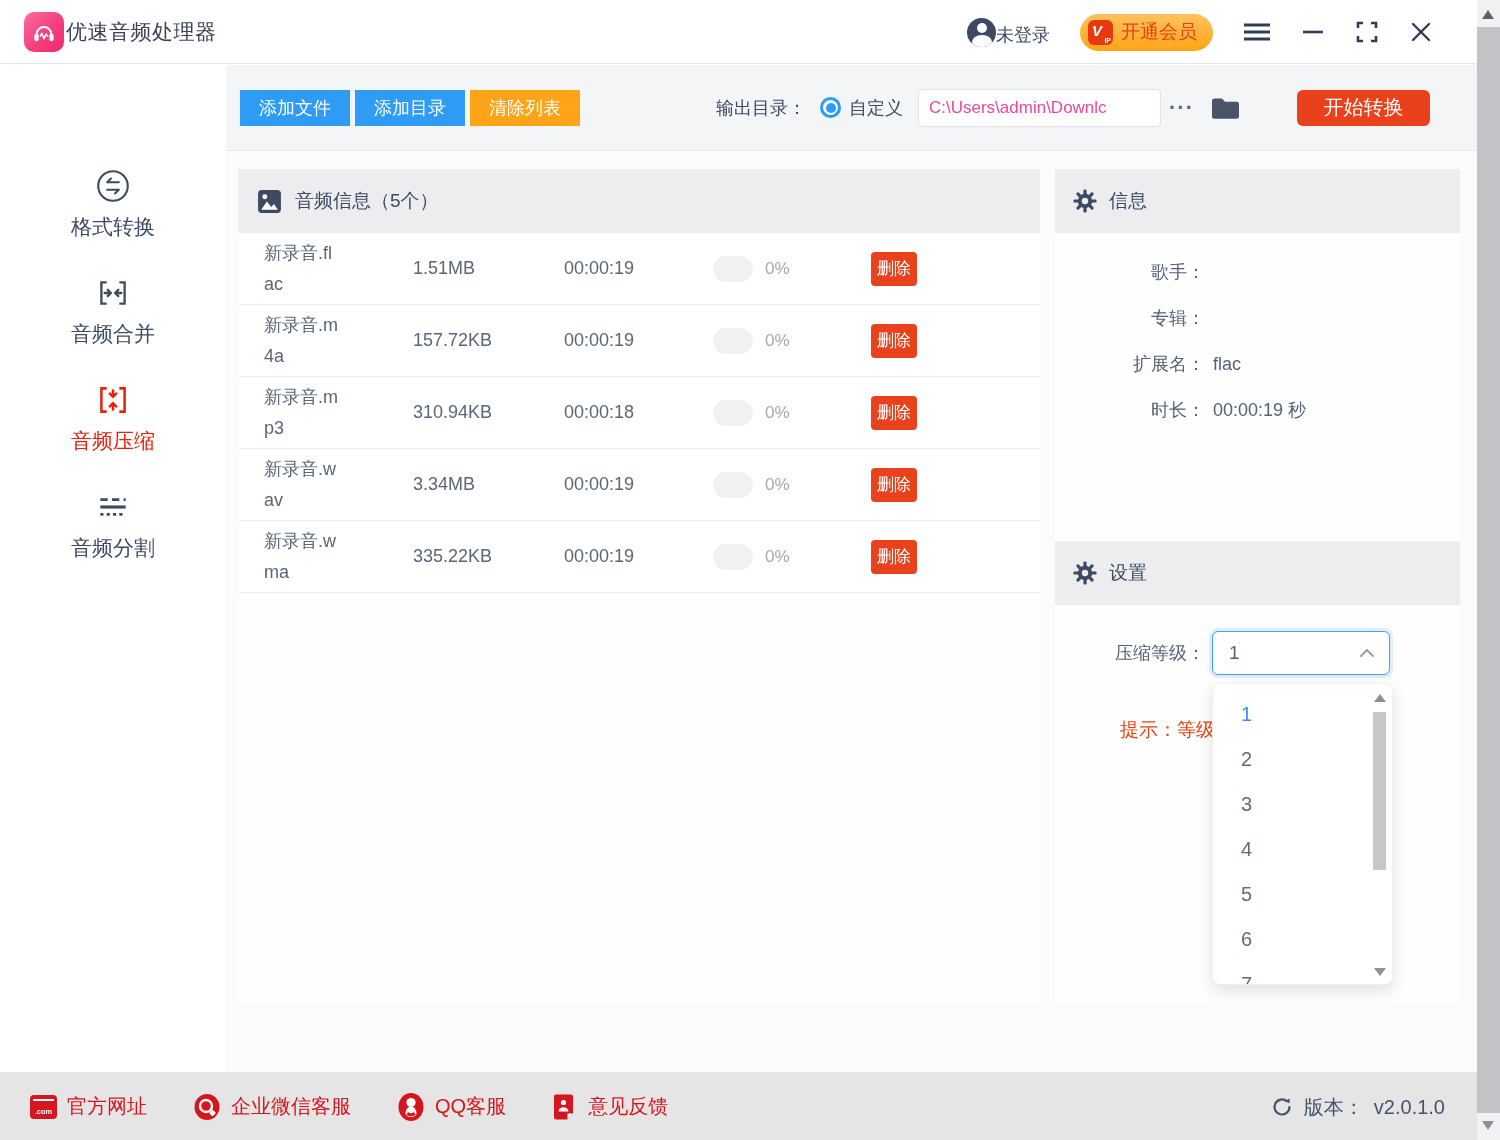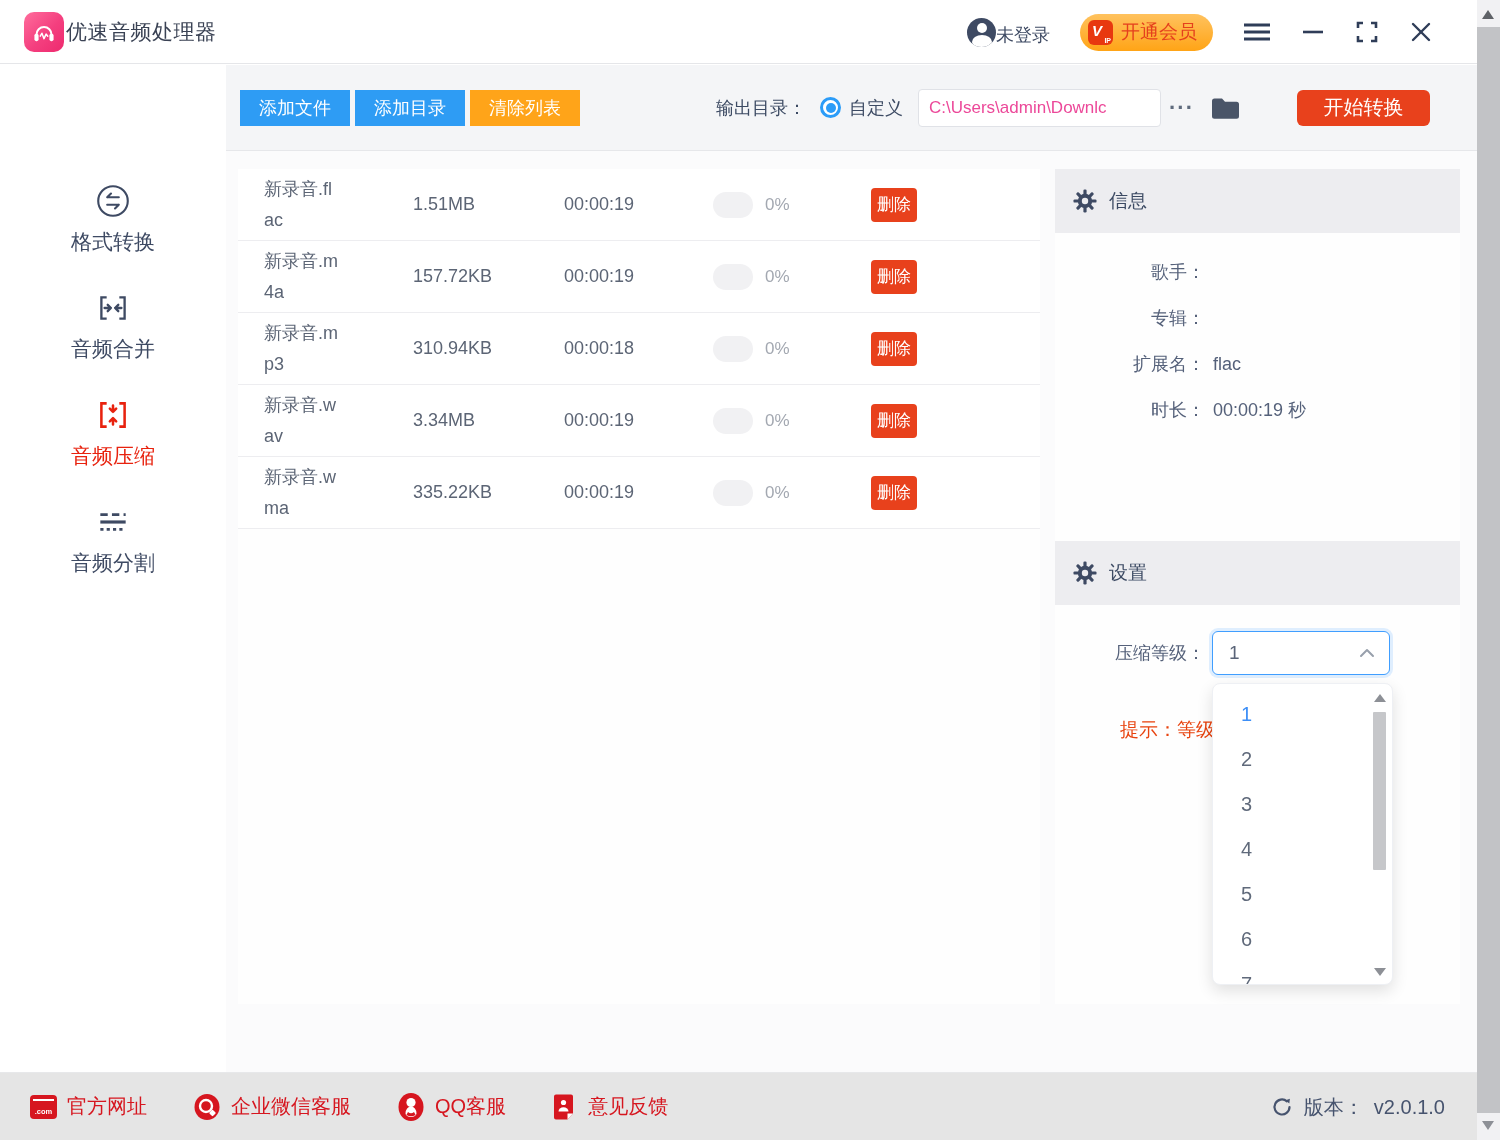--- a/index.html
+++ b/index.html
@@ -31,21 +31,21 @@
 
   
   .vscroll { position:absolute; right:0; top:0; width:23px; height:1140px; background:#f1f1f3; }
   .vscroll .arr-up { position:absolute; left:5px; top:10px; width:0; height:0;
                      border-left:6.5px solid transparent; border-right:6.5px solid transparent; border-bottom:9px solid #5f6267; }
   .vscroll .thumb { position:absolute; left:0; top:27px; width:23px; height:1086px; background:#c2c3c6; }
   .vscroll .arr-dn { position:absolute; left:5px; top:1121px; width:0; height:0;
                      border-left:6.5px solid transparent; border-right:6.5px solid transparent; border-top:9px solid #8d9096; }
 
   
-  .sidebar { position:absolute; left:0; top:80px; width:226px; height:1007px; background:#fff;
+  .sidebar { position:absolute; left:0; top:65px; width:226px; height:1007px; background:#fff;
              display:flex; flex-direction:column; align-items:center; padding-top:102px; gap:33px; }
   .side-item { display:flex; flex-direction:column; align-items:center; gap:8px; cursor:pointer; }
   .side-item .lbl { font-size:21px; color:#3e4a63; }
   .side-item.active .lbl { color:#e8220e; }
 
   
   .content { position:absolute; left:226px; top:65px; width:1251px; height:1007px; background:#fbfbfc; }
   .toolbar { position:absolute; left:0; top:0; width:1251px; height:86px; background:#f4f5f7;
              border-bottom:1px solid #e6e7ea; display:flex; align-items:center; padding-left:14px; }
   .tb-btn { height:36px; border:none; border-radius:0; color:#fff; font-size:18px; padding:0 14px; cursor:pointer; }
@@ -231,20 +231,28 @@
         <svg width="31" height="27" viewBox="0 0 31 27">
           <path d="M2 7 a2.5 2.5 0 0 1 2.5 -2.5 h7.5 l3 3.2 h11.5 a2.5 2.5 0 0 1 2.5 2.5 v12 a2.5 2.5 0 0 1 -2.5 2.5 h-22 a2.5 2.5 0 0 1 -2.5 -2.5 z" fill="#4a5568"></path>
         </svg>
       </button>
       <button class="start-btn">开始转换</button>
     </div>
 
     <div class="main">
 
       <div class="file-panel">
+        <div class="panel-head">
+          <svg width="27" height="27" viewBox="0 0 26 26">
+            <rect x="2" y="2" width="22" height="22" rx="3.5" fill="#3e4a63"></rect>
+            <circle cx="8.5" cy="8.5" r="2.4" fill="#fff"></circle>
+            <path d="M5 21 l5.5 -8 l4.2 5.3 l2.6 -3 l3.7 5.7 z" fill="#fff"></path>
+          </svg>
+          <span class="ttl">音频信息（5个）</span>
+        </div>
 
         <div class="trow">
           <span class="name">新录音.flac</span>
           <span class="txt">1.51MB</span>
           <span class="txt">00:00:19</span>
           <span class="prog-wrap">
               <span class="prog-pill"></span>
             <span class="prog-txt">0%</span>
             </span>
           <span><button class="del-btn">删除</button></span>

